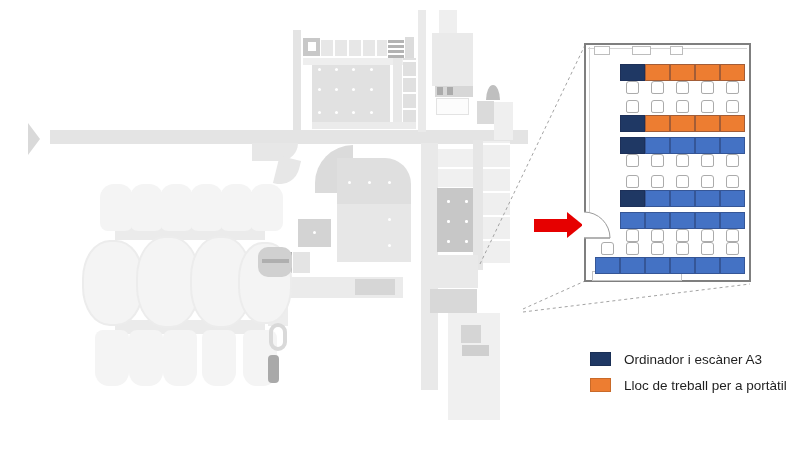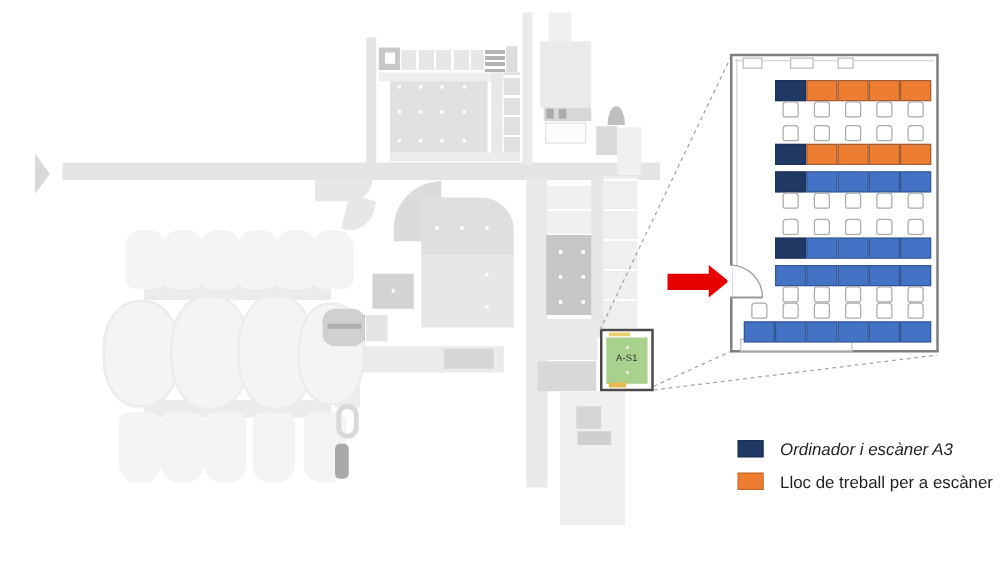--- a/index.html
+++ b/index.html
@@ -138,28 +138,20 @@
     <div class="pl" style="left:474px;top:221px;width:0;height:0;border-right:7px solid #6E6E6E;border-top:4px solid transparent;border-bottom:4px solid transparent;"></div>
     <div class="pl" style="left:473px;top:140px;width:10px;height:130px;background:#E6E6E6;"></div>
     <div class="pl" style="left:483px;top:141px;width:27px;height:122px;background:repeating-linear-gradient(0deg,#EFEFEF 0 22px,#fff 22px 24px);"></div>
     <div class="pl" style="left:430px;top:255px;width:48px;height:33px;background:#E9E9E9;"></div>
     <div class="pl" style="left:430px;top:289px;width:47px;height:24px;background:#D8D8D8;"></div>
     <div class="pl" style="left:448px;top:313px;width:52px;height:107px;background:#F0F0F0;"></div>
     <div class="pl" style="left:461px;top:325px;width:20px;height:18px;background:#D5D5D5;"></div>
     <div class="pl" style="left:462px;top:345px;width:27px;height:11px;background:#CFCFCF;"></div>
   </div>
 
-  <div class="asroom">
-    <div class="green"></div>
-    <div class="ydash-t"></div>
-    <div class="ydash-b"></div>
-    <div class="wdot" style="left:19px;top:12px;"></div>
-    <div class="wdot" style="left:19px;top:32px;"></div>
-    <div class="lbl">A-S1</div>
-  </div>
 
   <svg class="overlay" width="800" height="450">
     <line x1="480" y1="264" x2="585" y2="45" stroke="#A3A3A3" stroke-width="1" stroke-dasharray="3,3"></line>
     <line x1="523" y1="309" x2="585" y2="281" stroke="#A3A3A3" stroke-width="1" stroke-dasharray="3,3"></line>
     <line x1="523" y1="312" x2="750" y2="284" stroke="#A3A3A3" stroke-width="1" stroke-dasharray="3,3"></line>
   </svg>
 
   <div>
     <div class="arrow-shaft"></div>
     <div class="arrow-head"></div>
@@ -238,23 +230,23 @@
       </div>
   </div>
 
   <div class="doorgap"></div>
   <svg class="overlay" width="800" height="450">
     <path d="M 584 212 A 26 26 0 0 1 610 238" fill="#fff" stroke="#9A9A9A" stroke-width="1"></path>
     <line x1="584" y1="238" x2="610" y2="238" stroke="#9A9A9A" stroke-width="1.5"></line>
   </svg>
 
   <div class="legend">
-    <div class="item" style="top:33px;font-style:italic;">
+    <div class="item" style="top:33px;">
       <div class="sw" style="background: rgb(31, 56, 100);"></div>
       <div class="txt">Ordinador i escàner A3</div>
     </div>
     <div class="item" style="top:59px;">
       <div class="sw" style="background: rgb(237, 125, 49);"></div>
-      <div class="txt">Lloc de treball per a escàner</div>
+      <div class="txt">Lloc de treball per a portàtil</div>
     </div>
   </div>
 
 </div>
 
 </body></html>

